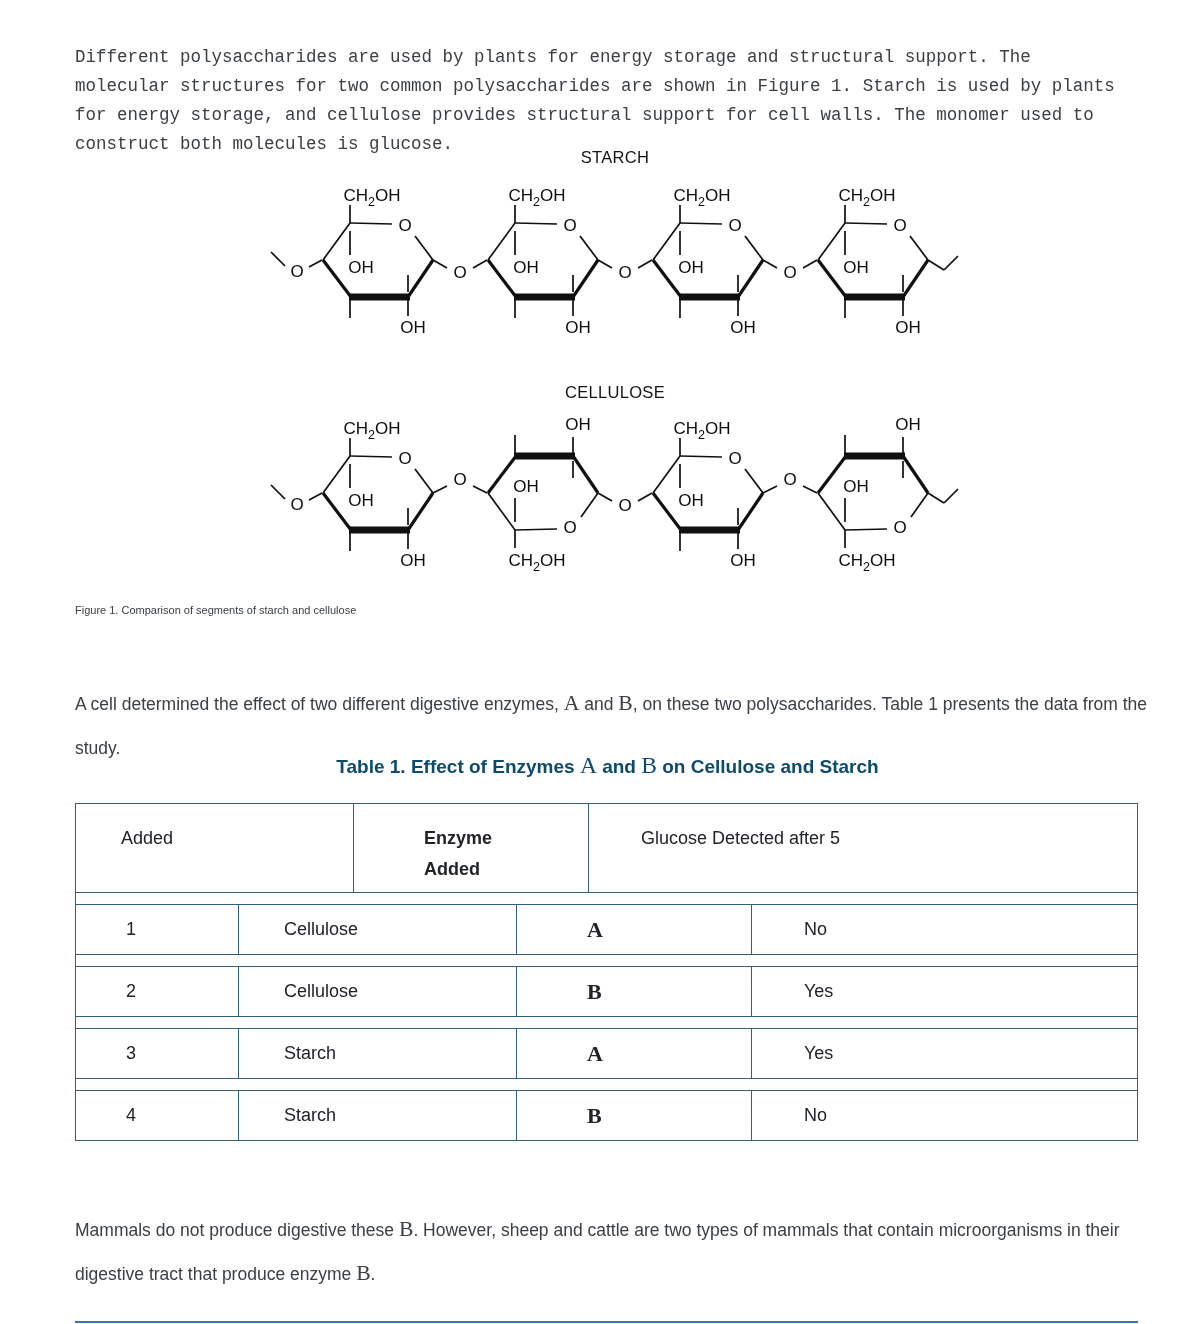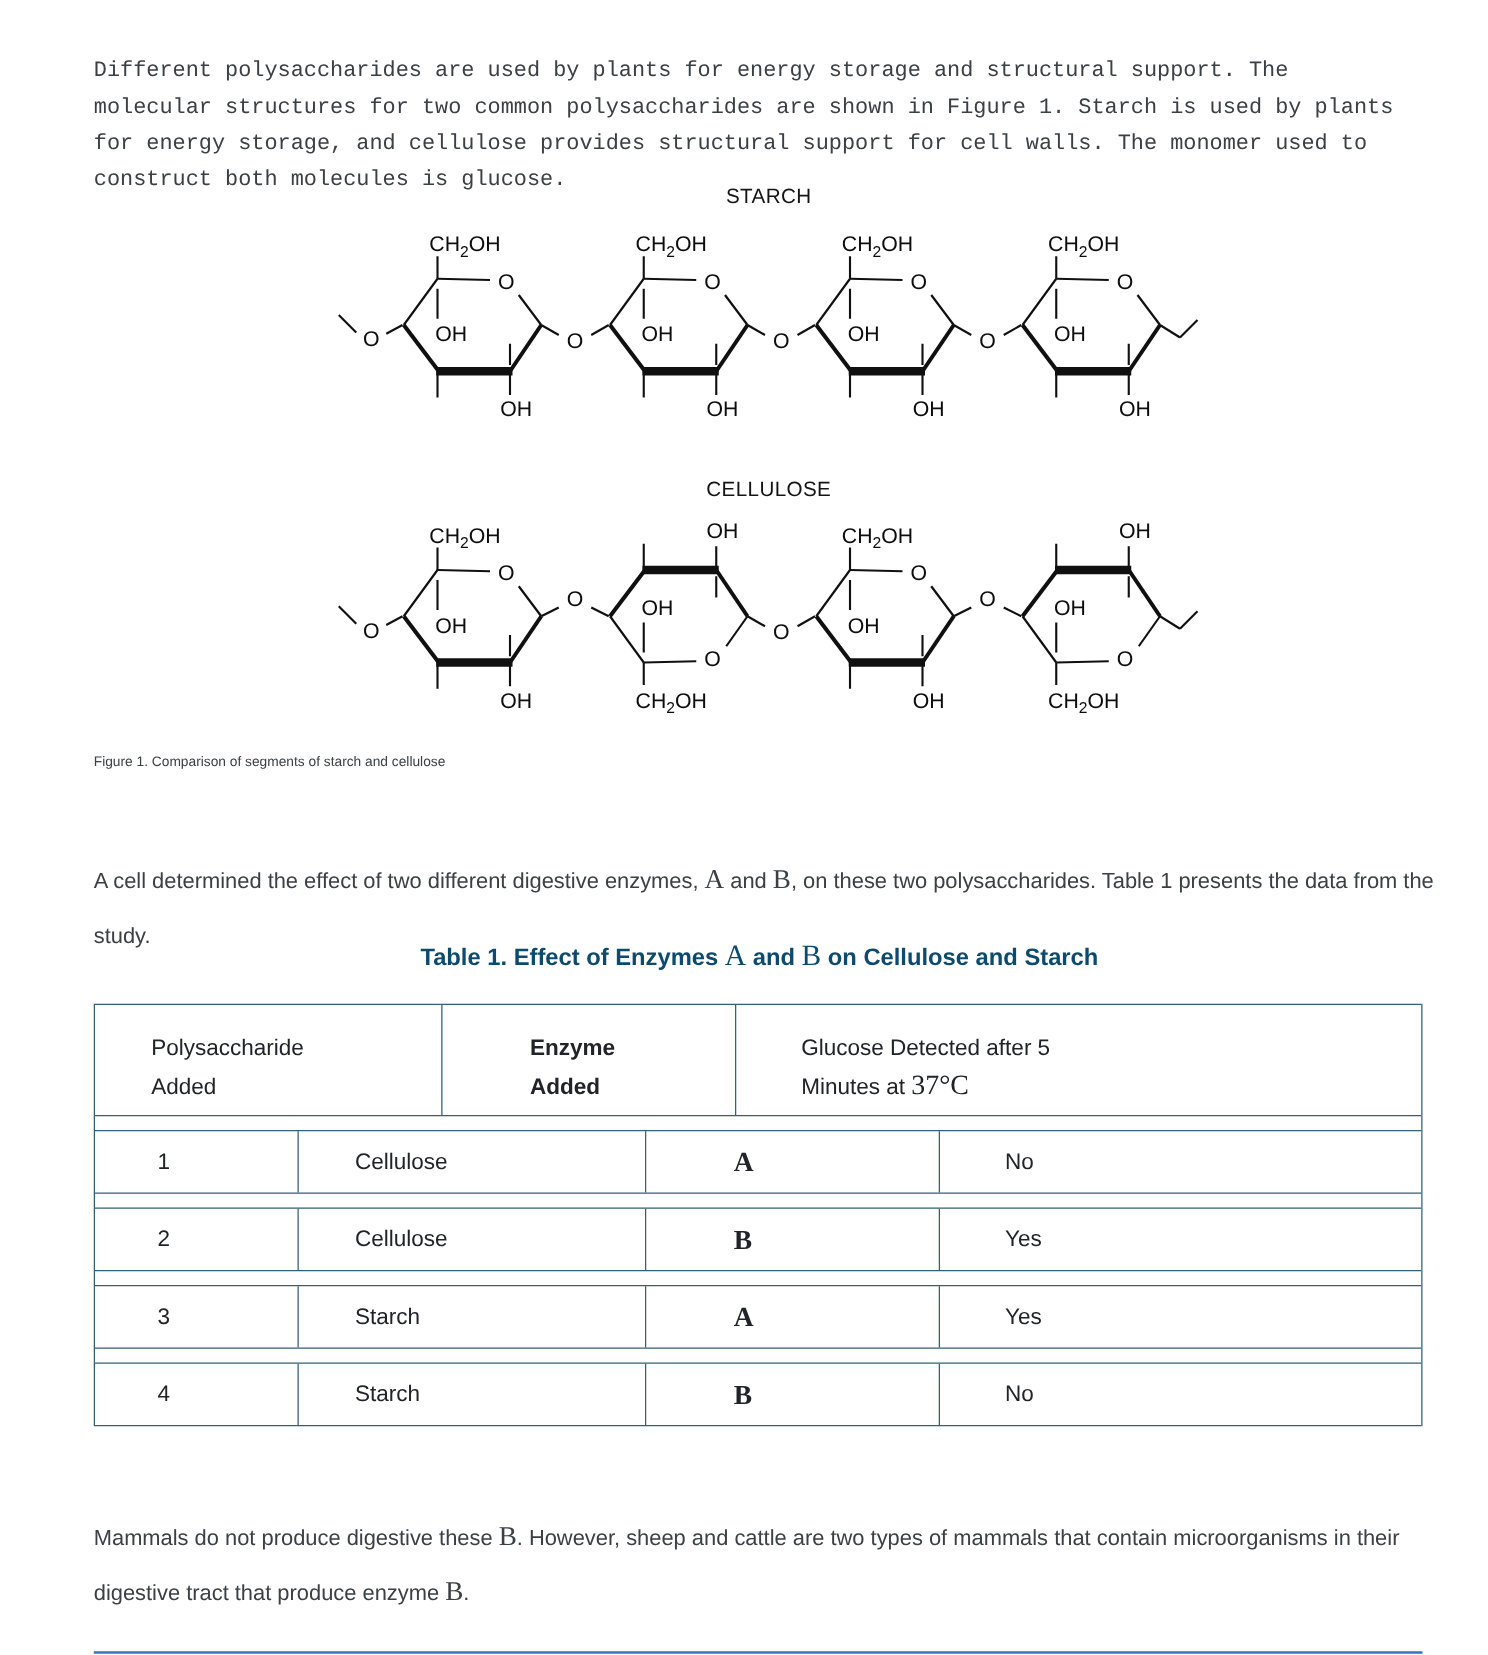--- a/index.html
+++ b/index.html
@@ -209,30 +209,28 @@
 
 <div id="figure-caption">Figure 1. Comparison of segments of starch and cellulose</div>
 
 <p id="study" class="para mathy"><span>A cell determined the effect of two different digestive enzymes, </span><span class="mser">A</span><span> and </span><span class="mser">B</span><span>, on these two polysaccharides. Table 1 presents the data from the study.</span></p>
 
 <div id="table-heading"><span>Table 1. Effect of Enzymes </span><span class="mser">A</span><span> and </span><span class="mser">B</span><span> on Cellulose and Starch</span></div>
 
 <div class="sci-table" id="sci-table">
     <div class="trow thead">
       <div class="tc tc2">
-        <div><span>Polysaccharide</span></div>
         <div><span>Added</span></div>
       </div>
       <div class="tc tc3">
         <div><span>Enzyme</span></div>
         <div><span>Added</span></div>
       </div>
       <div class="tc tc4">
         <div><span>Glucose Detected after 5</span></div>
-        <div><span>Minutes at </span><span class="mser">37°C</span></div>
       </div>
     </div>
     <div class="trow tdata">
       <div class="tc tc1">
         <span>1</span>
       </div>
       <div class="tc tc2">
         <span>Cellulose</span>
       </div>
       <div class="tc tc3">

